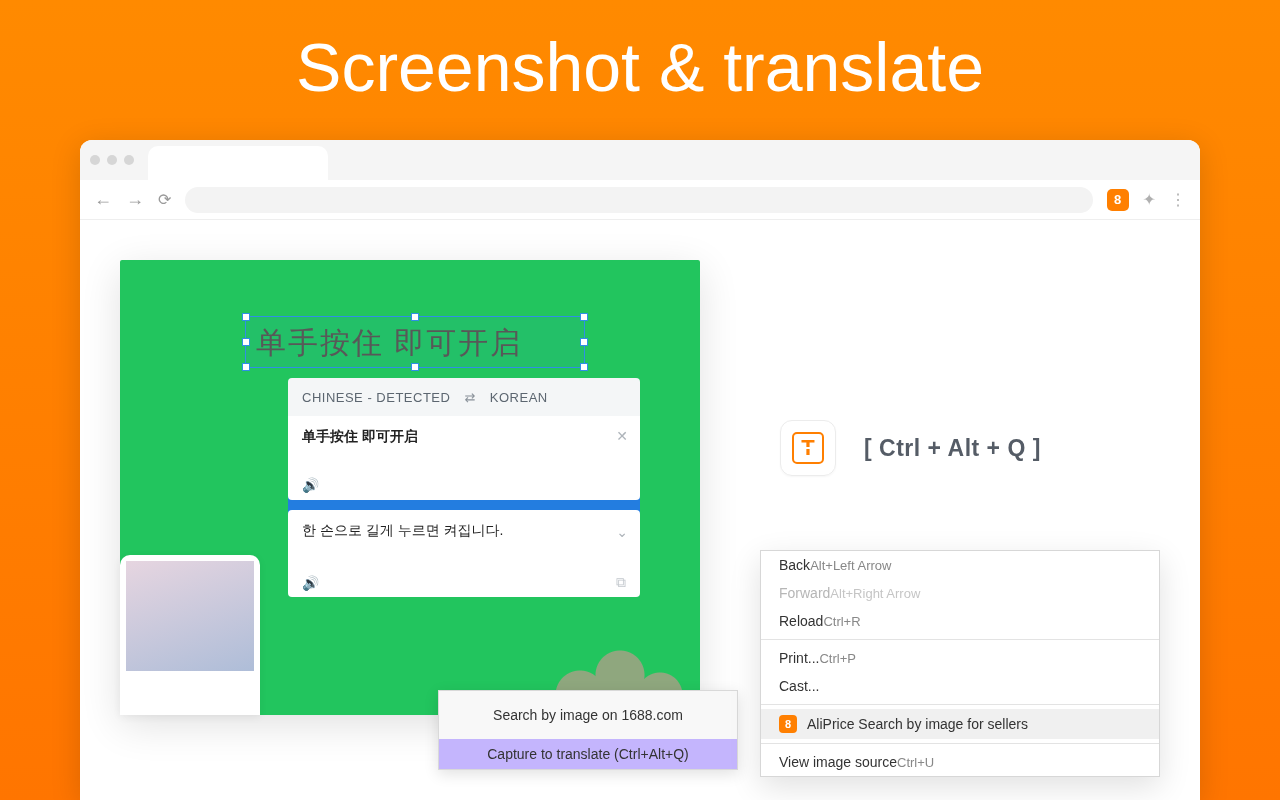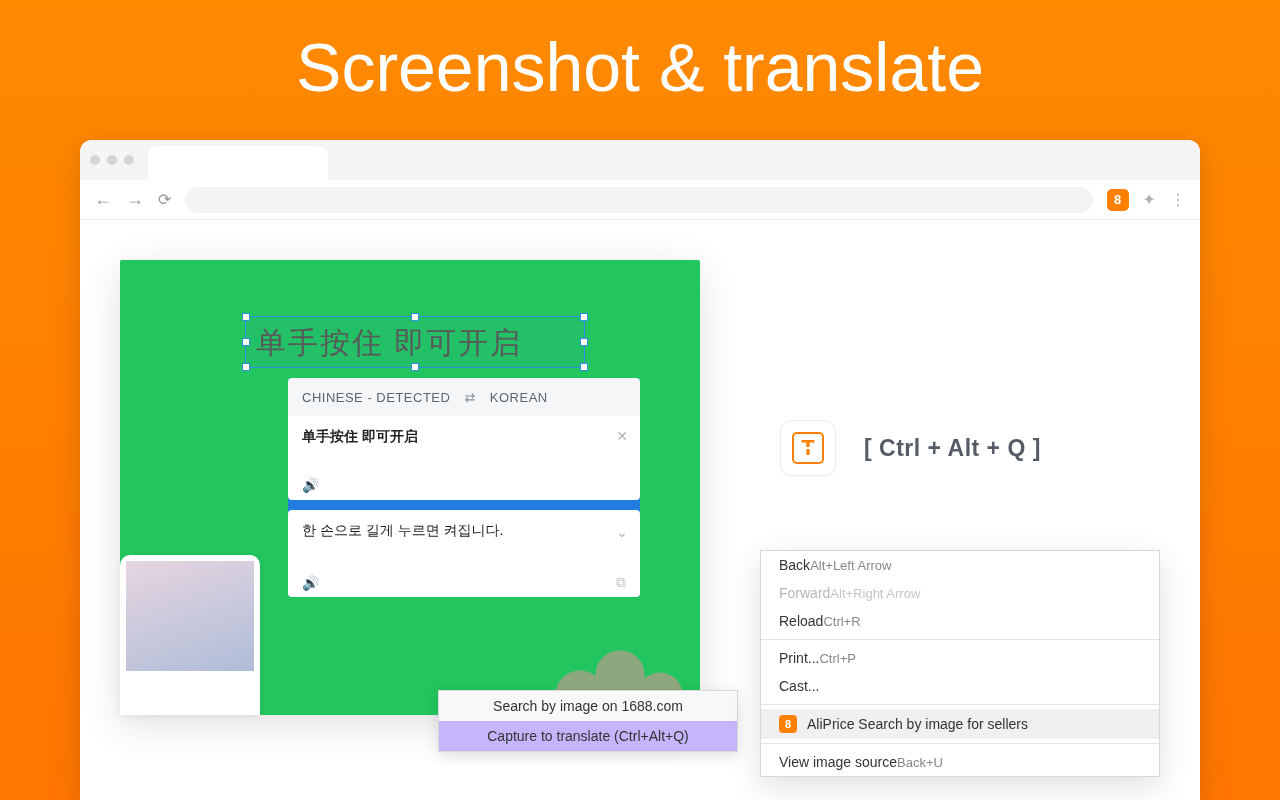--- a/index.html
+++ b/index.html
@@ -200,20 +200,21 @@
     width: 300px;
     background: #f8f8f8;
     border: 1px solid #d9d9d9;
     box-shadow: 0 4px 14px rgba(0,0,0,0.12);
     font-size: 14px;
     color: #333;
   }
   .mini-menu .mitem {
     padding: 7px 16px;
     text-align: center;
+    margin-top: 9px;
   }
   .mini-menu .mitem.hl { background: #c4b5fd; }
 
   
   .shortcut {
     position: absolute;
     left: 700px;
     top: 200px;
     display: flex;
     align-items: center;
@@ -387,19 +388,19 @@
       <div class="row hl">
         <span class="withicon">
           <span class="smallbadge">8</span>
           <span>AliPrice Search by image for sellers</span>
         </span>
         <span></span>
       </div>
       <div class="sep"></div>
       <div class="row">
         <span>View image source</span>
-        <span class="shortcut-text">Back+U</span>
+        <span class="shortcut-text">Ctrl+U</span>
       </div>
 
     </div>
 
   </div>
 </div>
 
 </body></html>

